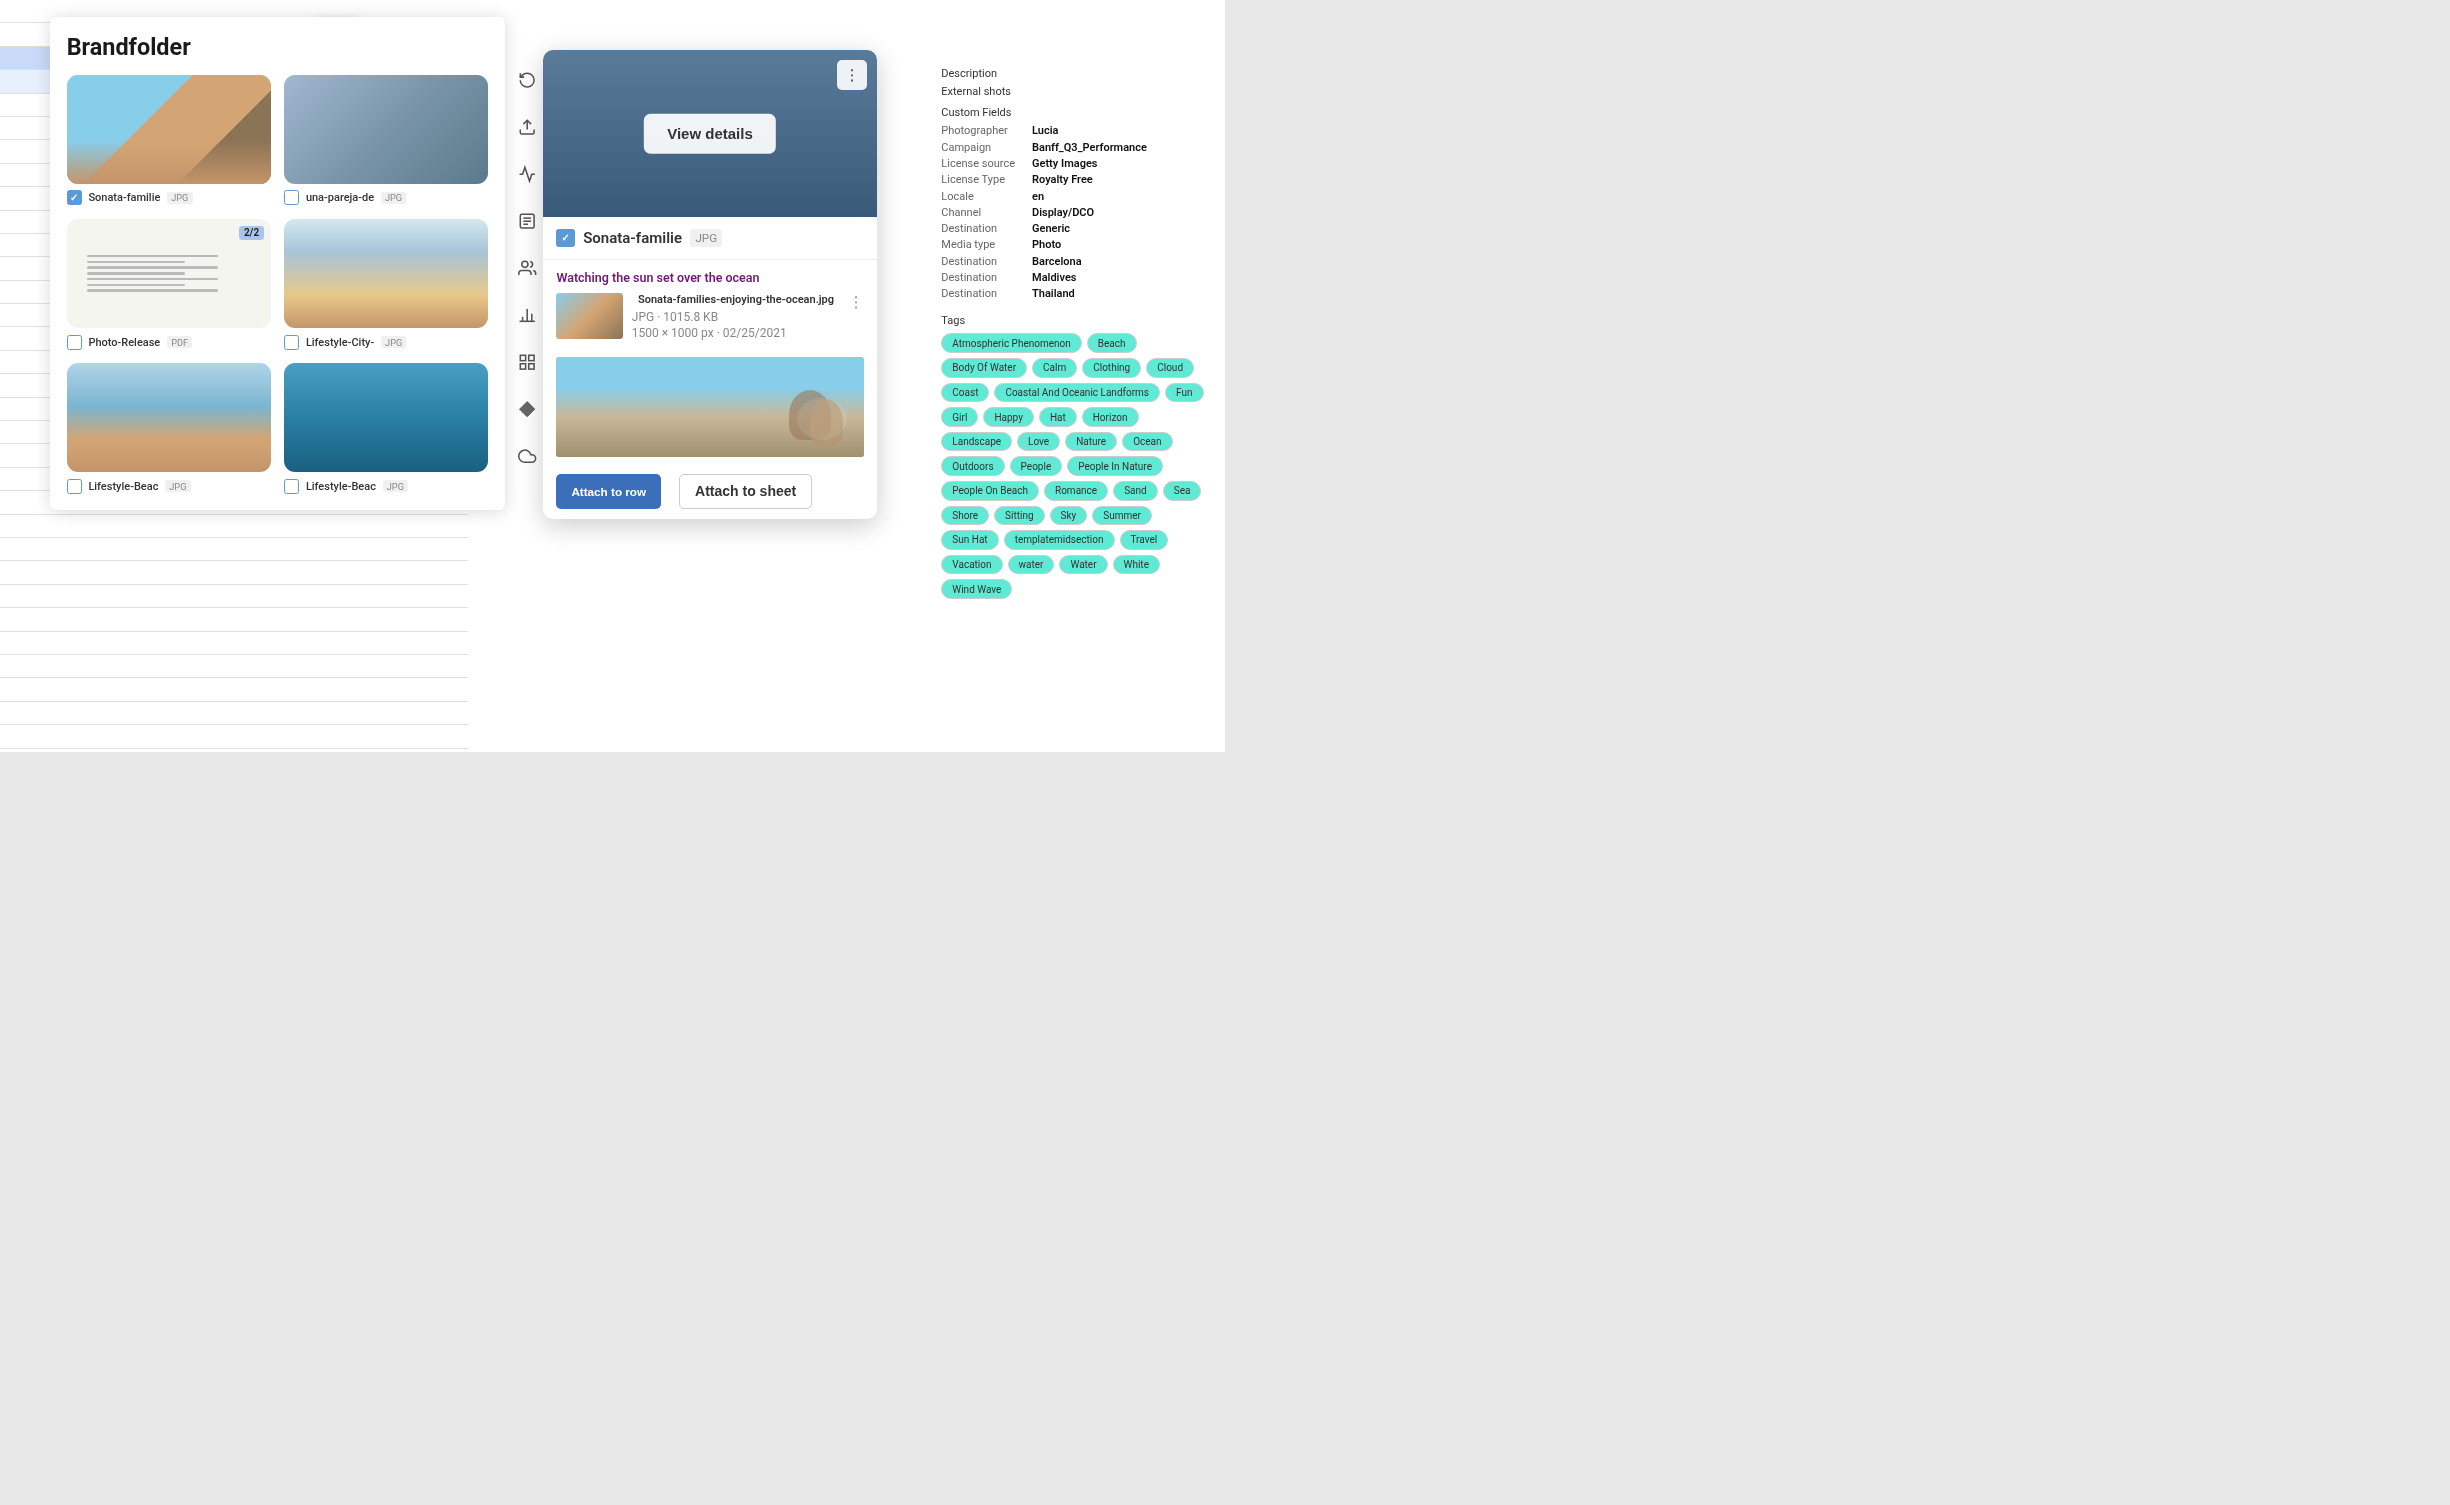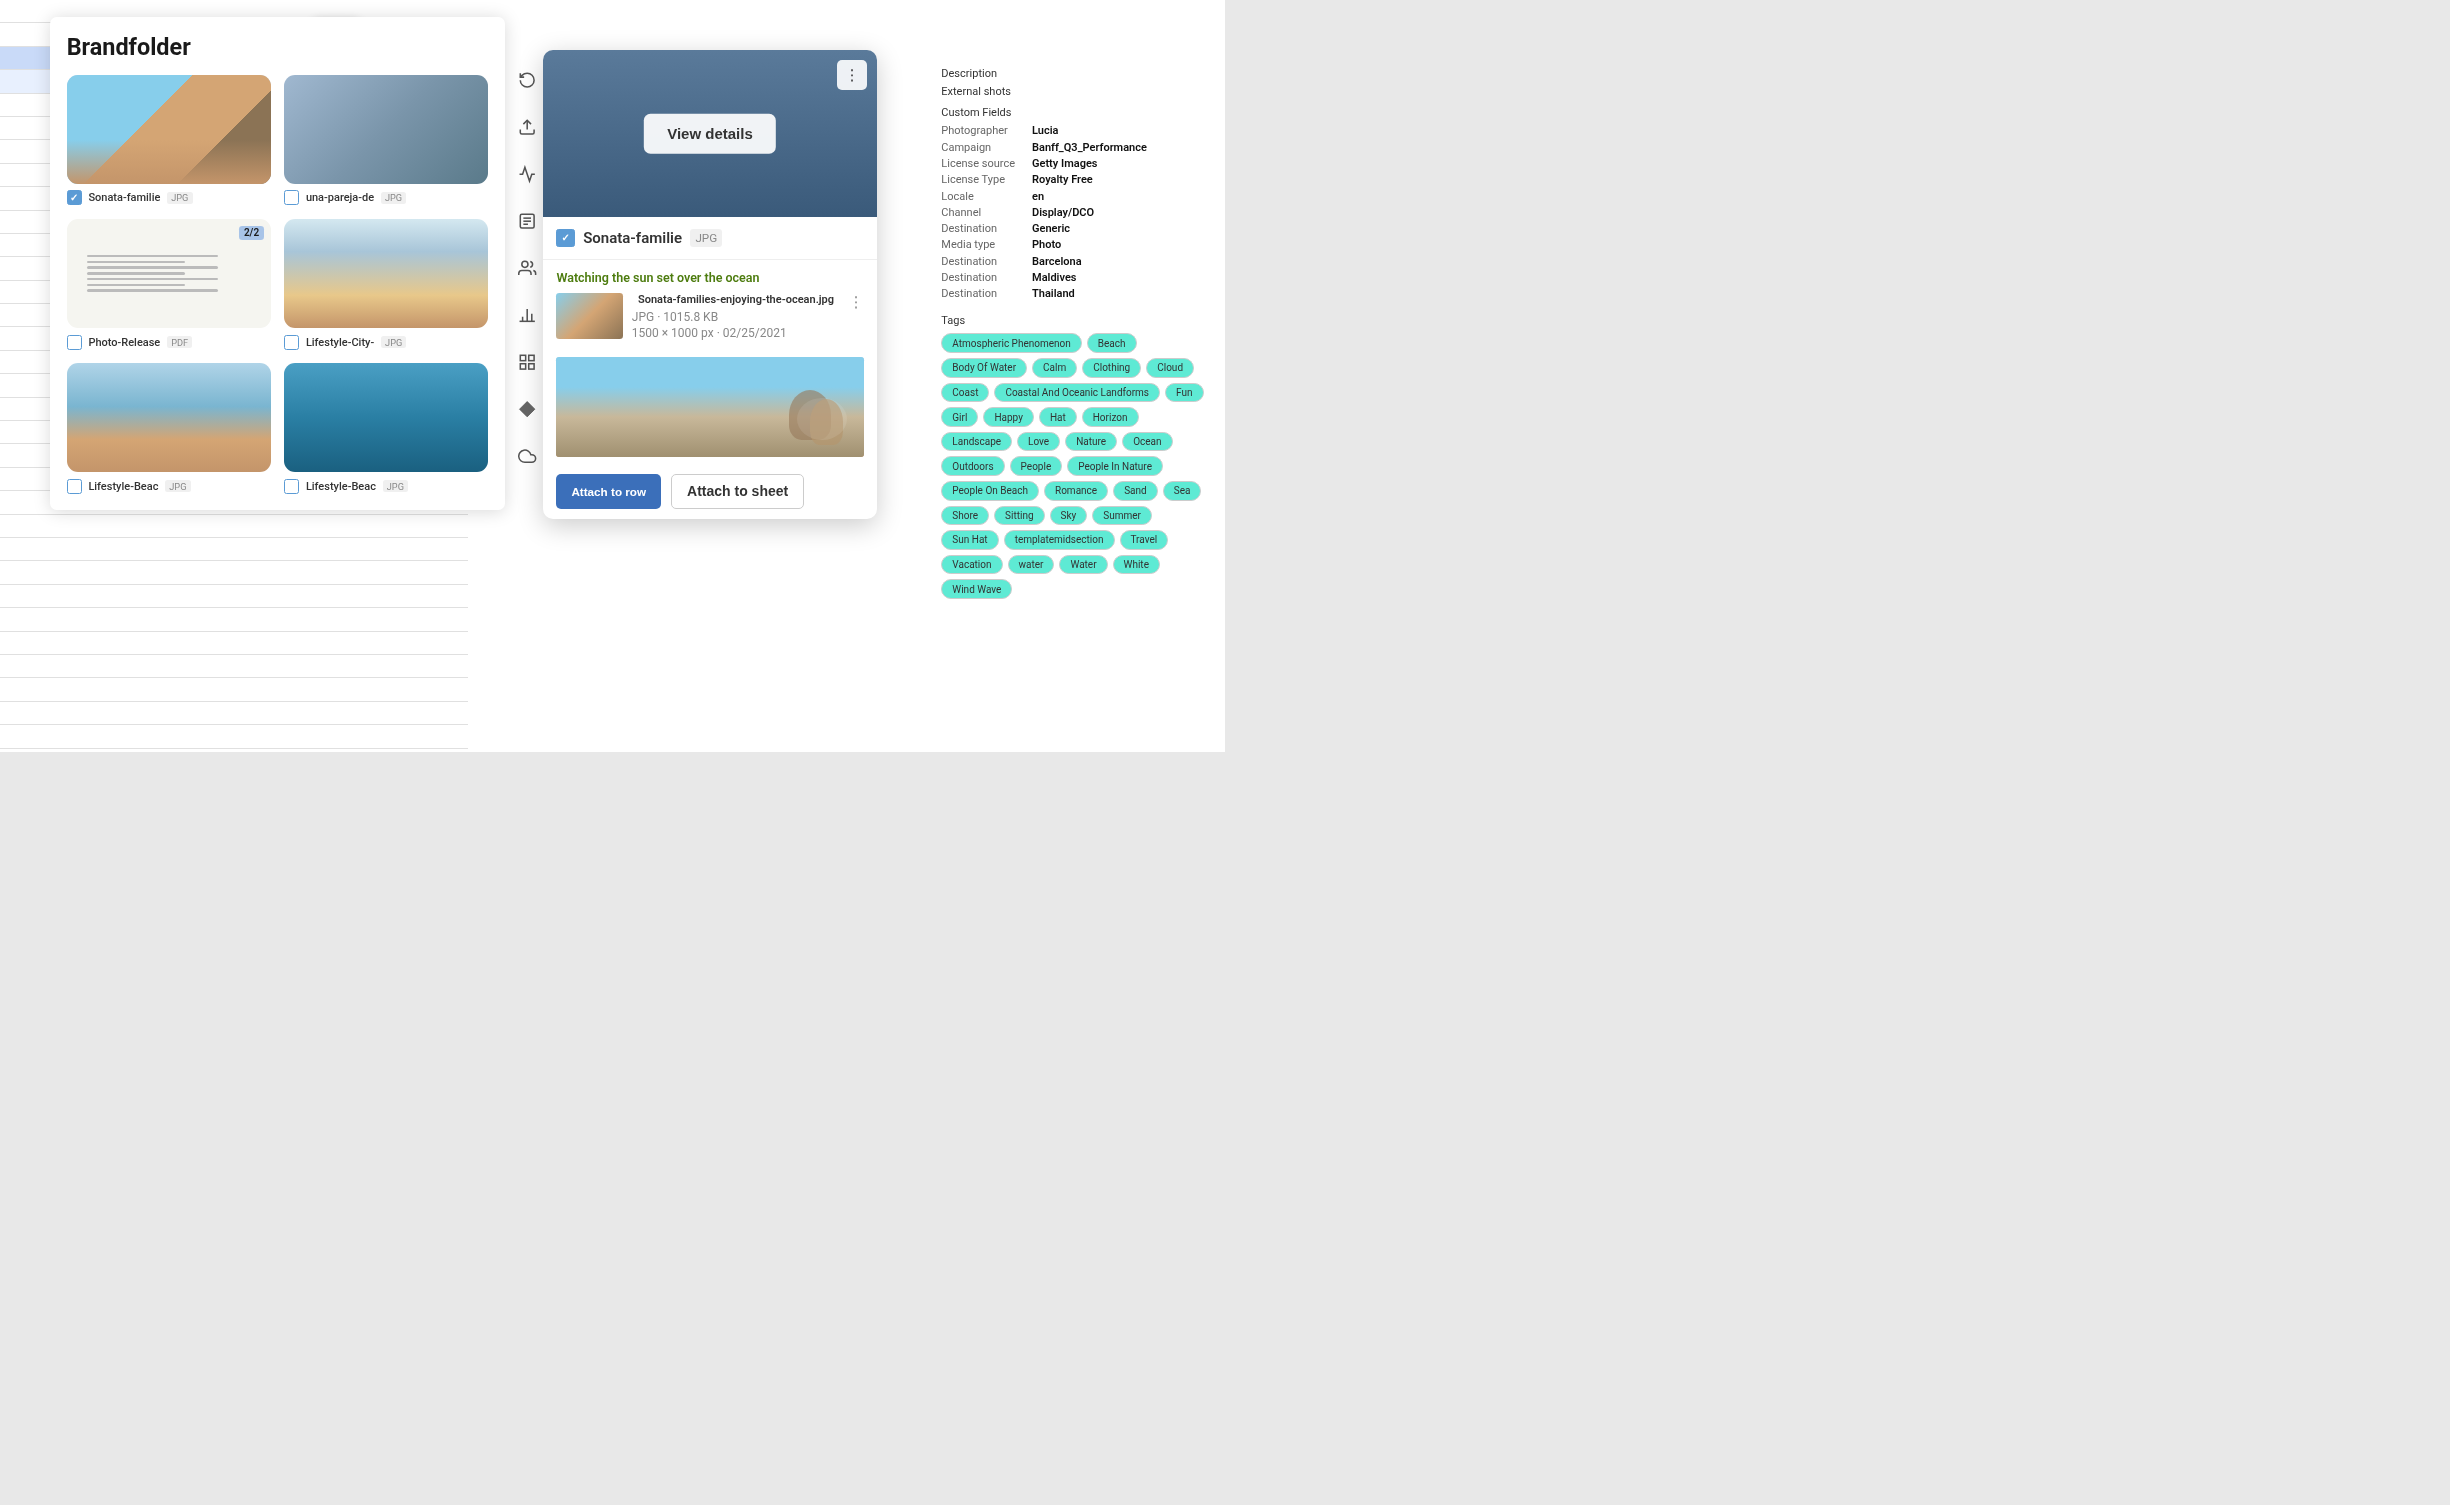--- a/index.html
+++ b/index.html
@@ -321,21 +321,21 @@
     }
 
     
     .related-section {
       padding: 10px 13.4px;
     }
 
     .related-title {
       font-size: 12.5px;
       font-weight: 600;
-      color: #4d7c0f;
+      color: #701a75;
       margin-bottom: 8.4px;
     }
 
     .related-asset {
       display: flex;
       align-items: flex-start;
       gap: 8.4px;
       margin-bottom: 6.7px;
     }
 
@@ -384,21 +384,21 @@
       font-size: 15px;
       cursor: pointer;
     }
 
     .large-related-thumb-container {
       padding: 0 13.4px 6.7px;
     }
 
     .detail-actions {
       display: flex;
-      gap: 10px;
+      gap: 18px;
       padding: 10px 13.4px;
     }
 
     .btn-attach-row {
       background: #3b6fba;
       color: white;
       border: none;
       border-radius: 5px;
       padding: 8.4px 15px;
       font-size: 11.7px;

